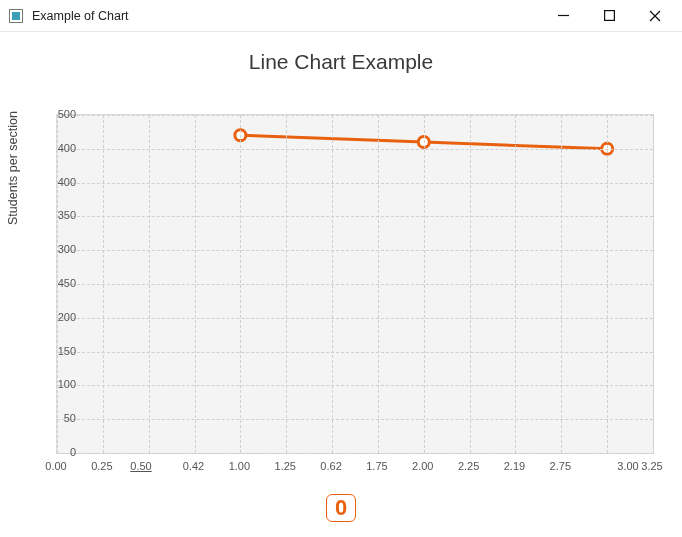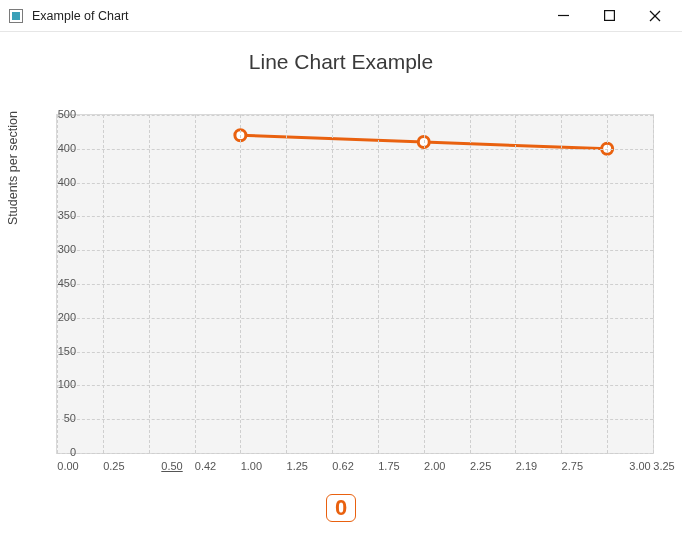--- a/index.html
+++ b/index.html
@@ -77,21 +77,20 @@
     font-size: 11px;
     color: #555;
     transform: translateY(-50%);
   }
   .x-tick-label {
     position: absolute;
     top: 428px;
     font-size: 11px;
     color: #555;
     transform: translateX(-50%);
-    margin-left: 12px;
   }
   .y-axis-label {
     position: absolute;
     left: 6px;
     top: 250px;
     transform: rotate(-90deg) translateX(50%);
     transform-origin: left top;
     font-size: 12.5px;
     color: #444;
     white-space: nowrap;
@@ -191,21 +190,21 @@
       <div class="grid-h" style="top: 202.8px;"></div>
       <div class="grid-h" style="top: 169px;"></div>
       <div class="grid-h" style="top: 135.2px;"></div>
       <div class="grid-h" style="top: 101.4px;"></div>
       <div class="grid-h" style="top: 67.6px;"></div>
       <div class="grid-h" style="top: 33.8px;"></div>
       <div class="grid-h" style="top: 0px;"></div>
     </div>
 <div class="x-tick-label" style="left: 56px;">0.00</div>
     <div class="x-tick-label" style="left: 101.846px;">0.25</div>
-    <div class="x-tick-label" style="left: 160px; text-decoration: underline;">0.50</div>
+    <div class="x-tick-label" style="left: 141px; text-decoration: underline;">0.50</div>
     <div class="x-tick-label" style="left: 193.538px;">0.42</div>
     <div class="x-tick-label" style="left: 239.385px; text-align: center;">1.00</div>
     <div class="x-tick-label" style="left: 285.231px;">1.25</div>
     <div class="x-tick-label" style="left: 331.077px;">0.62</div>
     <div class="x-tick-label" style="left: 376.923px;">1.75</div>
     <div class="x-tick-label" style="left: 422.769px;">2.00</div>
     <div class="x-tick-label" style="left: 468.615px;">2.25</div>
     <div class="x-tick-label" style="left: 514.462px;">2.19</div>
     <div class="x-tick-label" style="left: 560.308px;">2.75</div>
     <div class="x-tick-label" style="left: 628px;">3.00</div>

